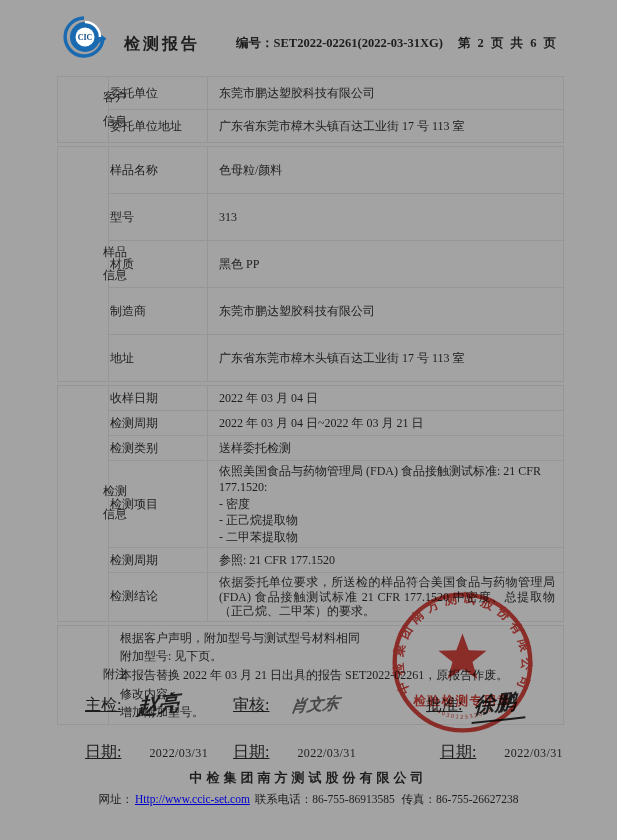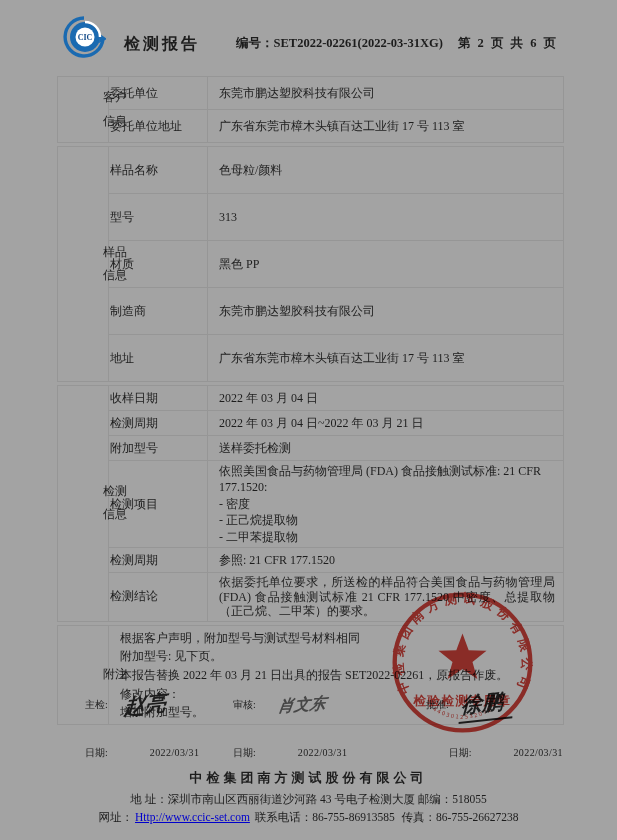--- a/index.html
+++ b/index.html
@@ -31,30 +31,30 @@
   .proj { line-height:16.4px; }
   .tight { line-height:14.6px; text-align:justify; }
   .notes-cell { line-height:18.6px; white-space:pre-line; vertical-align:top; padding-top:3px; height:90px; }
   
   .sign-area { position:absolute; left:57px; top:684px; width:506px; display:flex; }
   .sig-col { position:relative; }
   .col1 { width:176px; padding-left:28px; }
   .col2 { width:187px; }
   .col3 { flex:1; padding-left:6px;text-align:right; }
   .sig-line { height:42px; display:flex; align-items:center; }
-  .sig-role, .date-label { font-size:10px; white-space:nowrap; }
+  .sig-role, .date-label { font-size:16px; white-space:nowrap;text-decoration:underline; }
   .sig-name {
     font-family:"DejaVu Sans",sans-serif; font-style:italic; font-weight:bold;
     font-size:21px; color:#1c1c1c; display:inline-block;
     transform:rotate(-6deg) skewX(-8deg); margin-left:16px; white-space:nowrap;
   }
   .sig-2 { font-size:16px; color:#474747; transform:rotate(-4deg) skewX(-12deg); margin-left:22px; }
   .sig-3 { border-bottom:2px solid #1c1c1c; padding:0 10px 2px 2px; margin-left:10px; }
   .date-line { margin-top:16px; }
-  .date-value { font-size:10px; margin-left:38px; letter-spacing:.4px; }
+  .date-value { font-size:12px; margin-left:24px; letter-spacing:.4px; }
   
   .seal { position:absolute; left:385px; top:585px; mix-blend-mode:multiply; opacity:.92; z-index:5; }
   
   .footer { position:absolute; top:769px; left:0; right:0; text-align:center; }
   .footer-company { font-weight:bold; font-size:13px; letter-spacing:4px; margin-bottom:4px; }
   .footer-line { font-size:11.5px; line-height:17.5px; }
   .footer-line span { margin:0 2px; }
   .footer-link { color:#0000cc; text-decoration:underline; cursor:pointer; }
 </style>
 </head>
@@ -138,21 +138,21 @@
           <tr>
         <td class="group" rowspan="6"><span class="gwrap">检测信息</span></td>
         <td class="lbl h26">收样日期</td>
         <td class="val h26">2022 年 03 月 04 日</td>
       </tr>
       <tr>
         <td class="lbl h26">检测周期</td>
         <td class="val h26">2022 年 03 月 04 日~2022 年 03 月 21 日</td>
       </tr>
       <tr>
-        <td class="lbl h26">附加型号</td>
+        <td class="lbl h26">检测类别</td>
         <td class="val h26">送样委托检测</td>
       </tr>
       <tr>
         <td class="lbl h82">检测项目</td>
         <td class="val h82 pre proj">依照美国食品与药物管理局 (FDA) 食品接触测试标准: 21 CFR
 177.1520:
 - 密度
 - 正己烷提取物
 - 二甲苯提取物</td>
       </tr>
@@ -231,22 +231,19 @@
     </text>
     <text x="80" y="124" text-anchor="middle" font-size="13" font-weight="bold" fill="#d5342c" letter-spacing="1.5" font-family="Liberation Serif, serif">检验检测专用章</text>
     <text font-size="5.5" fill="#d5342c" letter-spacing="1.5" font-family="DejaVu Sans, sans-serif">
       <textPath href="#sealArcBottom" startOffset="50%" text-anchor="middle">4403012532071</textPath>
     </text>
   </svg>
 
   <div class="footer">
     <div class="footer-company">中检集团南方测试股份有限公司</div>
     <div class="footer-line">
-      <span>地  址：深圳市南山区西丽街道沙河路 43 号电子检测大厦   邮编：518055</span>
-    </div>
-    <div class="footer-line">
       <span>网址：</span><a class="footer-link">Http://www.ccic-set.com</a>
       <span>联系电话：86-755-86913585</span>
       <span>传真：86-755-26627238</span>
     </div>
   </div>
 
 </div>
 
 </body></html>

